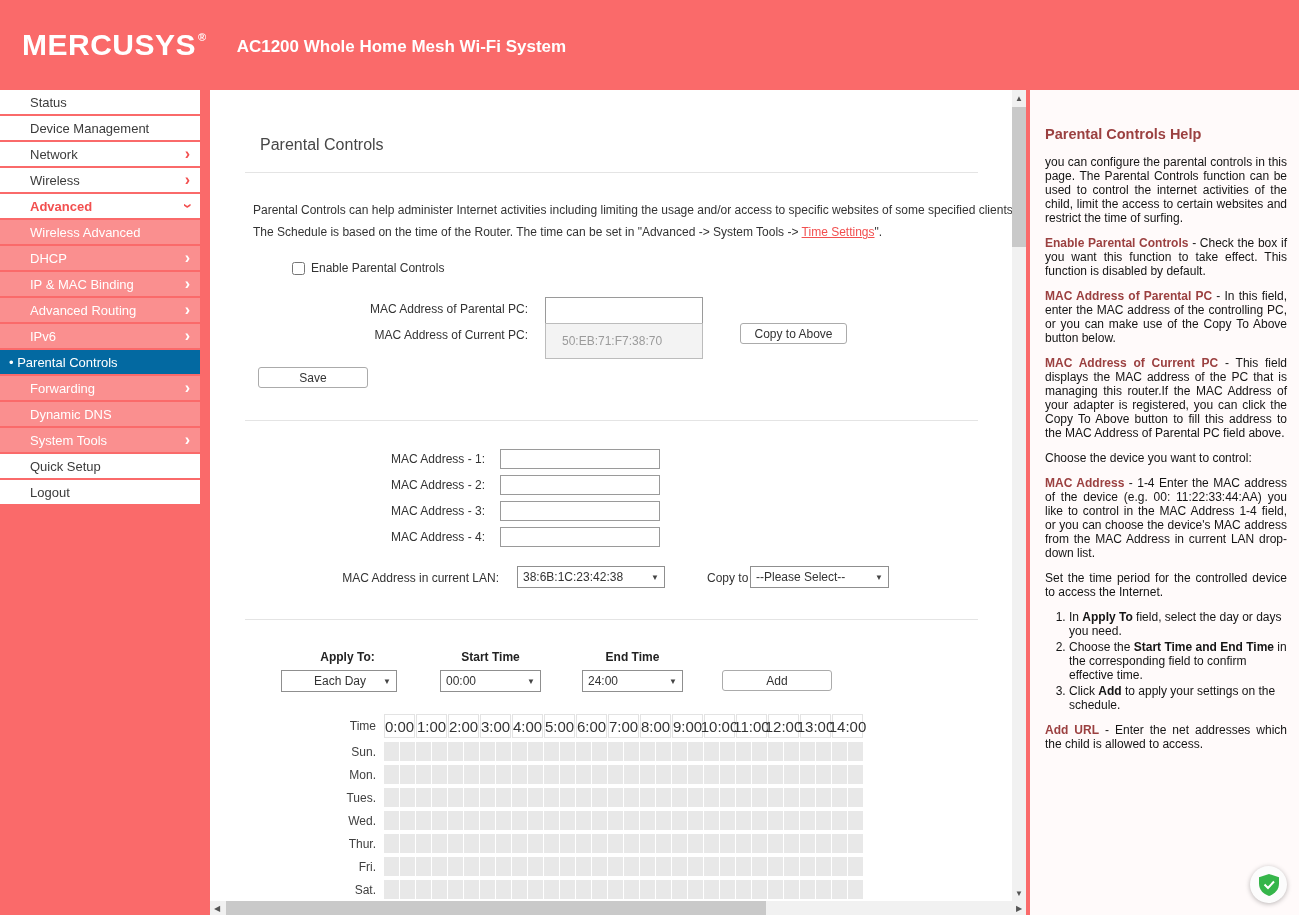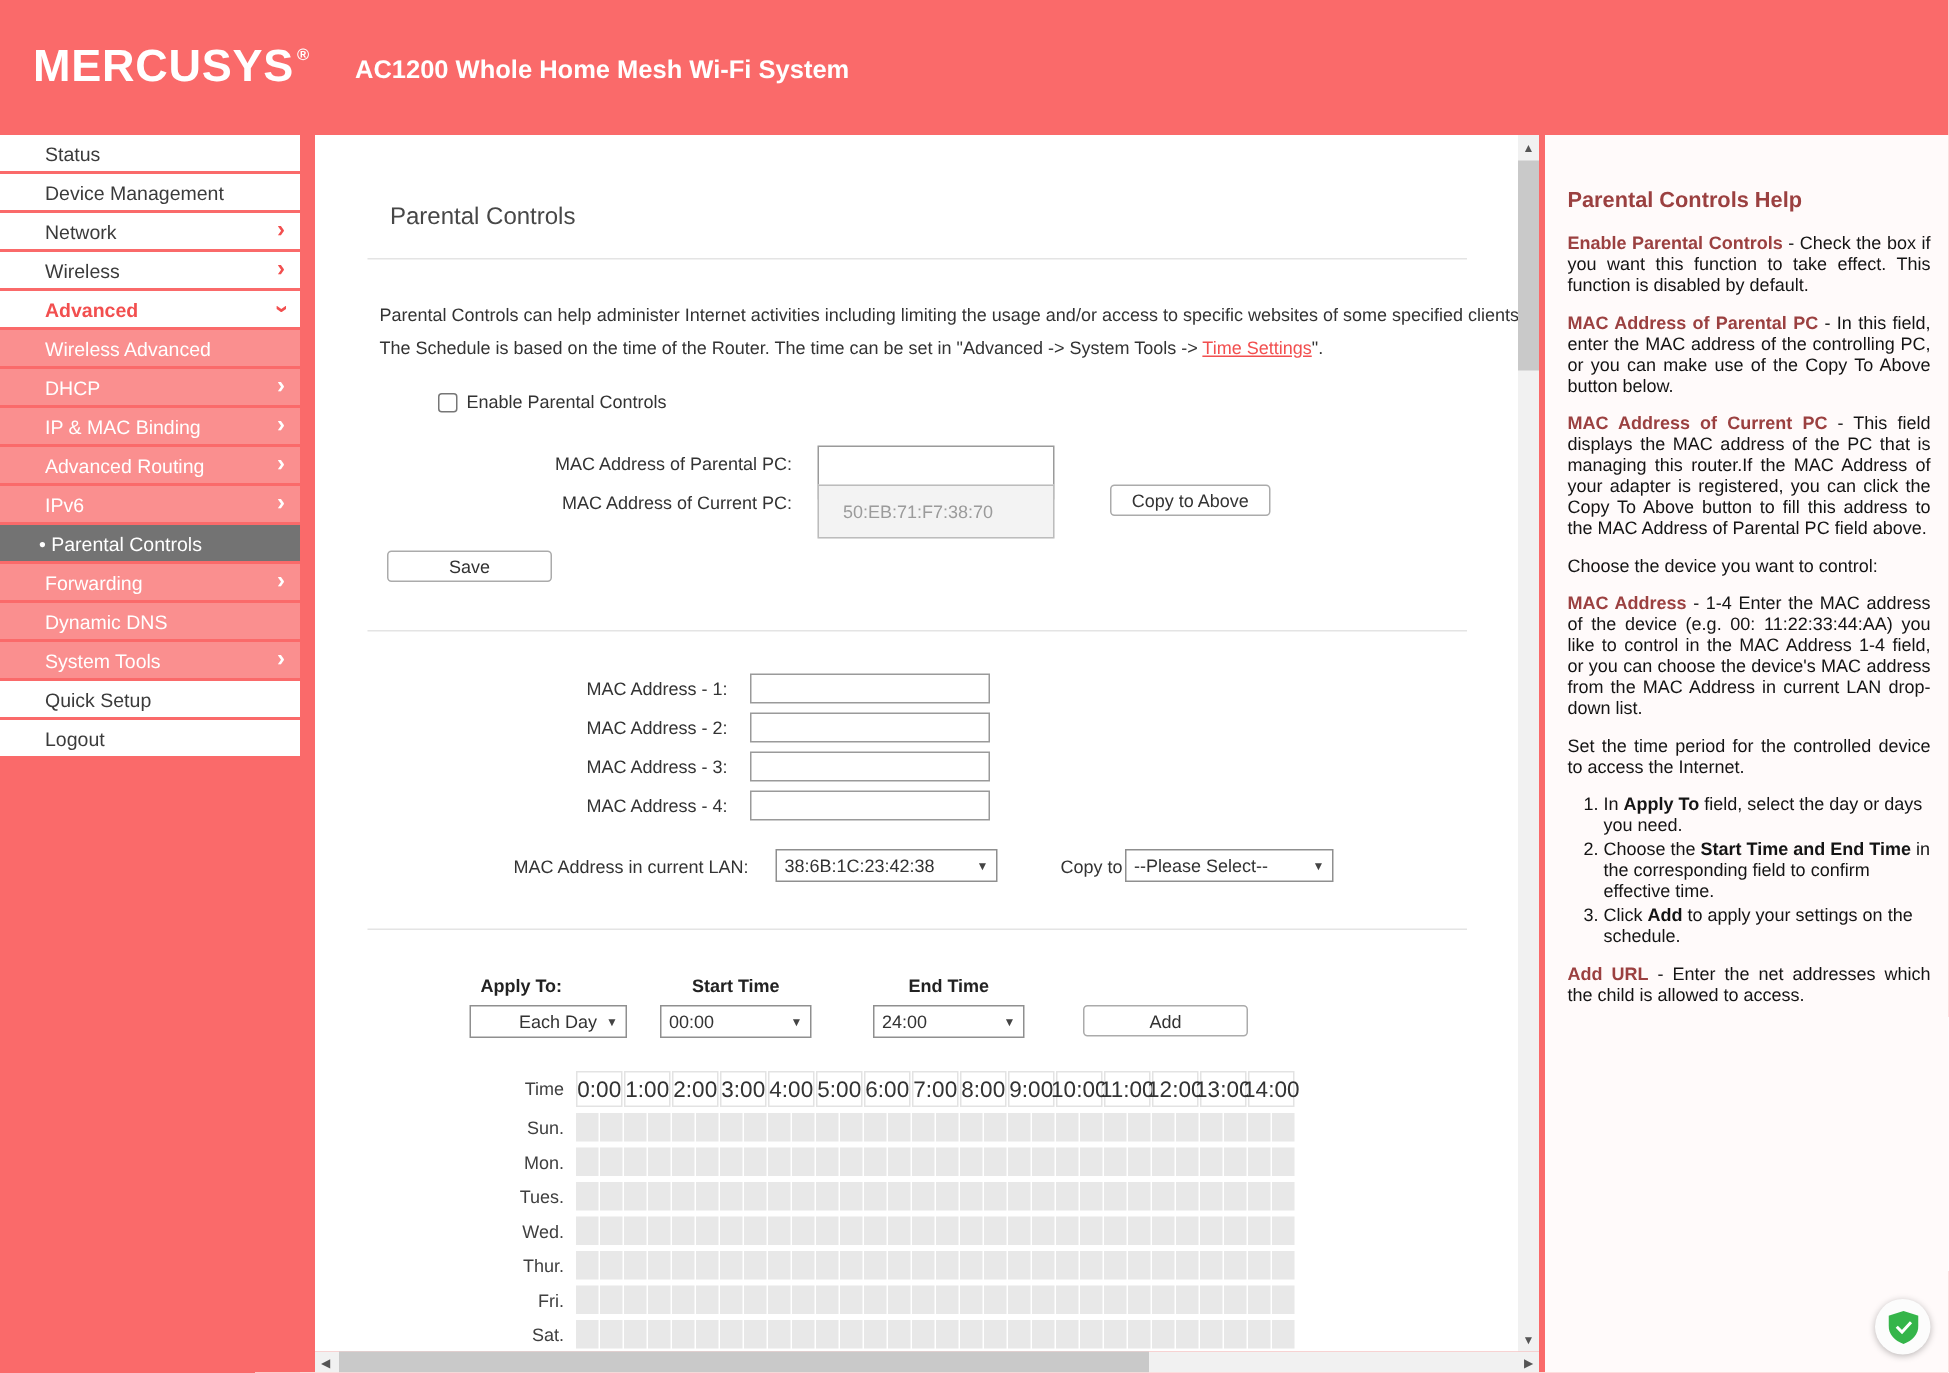--- a/index.html
+++ b/index.html
@@ -11,21 +11,21 @@
   .logo { margin-left:22px; color:#fff; font-weight:bold; font-size:30px; letter-spacing:.5px; }
   .logo sup { font-size:11px; margin-left:2px; vertical-align:14px; }
   .htitle { margin-left:30px; margin-top:4px; color:#fff; font-weight:bold; font-size:17px; }
 
   
   #sidebar { position:absolute; left:0; top:90px; width:200px; bottom:0; background:#fa6a6a; }
   .sb-item { height:24px; margin-bottom:2px; display:flex; align-items:center; padding:0 10px 0 30px; font-size:13px; cursor:pointer; }
   .sb-main { background:#fff; color:#3b3b3b; }
   .sb-main.active { color:#f24f4f; font-weight:bold; }
   .sb-sub { background:#fa8f8f; color:#fff; }
-  .sb-sub.active { background:#737373; padding-left:26px; }
+  .sb-sub.active { background:#0369a1; padding-left:9px; }
   .sb-label { flex:1; white-space:nowrap; }
   .sb-arrow { margin-left:auto; font-size:16px; font-weight:bold; line-height:1; }
   .sb-arrow.expanded { transform:rotate(90deg); }
   .sb-main .sb-arrow { color:#f24f4f; }
   .sb-sub .sb-arrow { color:#fff; }
 
   
   #main { position:absolute; left:210px; top:90px; width:802px; height:811px; background:#fff; overflow:hidden; color:#333; font-size:12px; }
   #page-title { position:absolute; left:50px; top:46px; font-size:16px; color:#474747; }
   .hr { position:absolute; left:35px; width:733px; height:1px; background:#e4e4e4; }
@@ -48,21 +48,21 @@
   #btn-copy-above { left:530px; top:233px; width:107px; }
   #btn-save { left:48px; top:277px; width:110px; }
   #btn-add  { left:512px; top:580px; width:110px; }
   #mac-fields { position:absolute; left:0; top:358px; width:700px; }
   .mac-row { display:flex; align-items:center; height:21px; margin-bottom:5px; }
   .mac-row label { width:290px; text-align:right; padding-right:15px; }
   .mac-row input { width:160px; height:20px; border:1px solid #9a9a9a; font-size:12px; padding:0 4px; font-family:inherit; }
   .selectbox { position:absolute; height:22px; border:1px solid #8f8f8f; background:#fff; display:flex; align-items:center; justify-content:space-between; padding:0 5px; font-size:12px; cursor:pointer; }
   #select-lan    { left:307px; top:476px; width:148px; }
   #select-copyto { left:540px; top:476px; width:139px; }
-  #select-apply  { left:103px;  top:580px; width:105px;padding-left:32px; }
+  #select-apply  { left:71px;  top:580px; width:116px;padding-left:32px; }
   #select-start  { left:230px; top:580px; width:101px; }
   #select-end    { left:372px; top:580px; width:101px; }
   .sel-arrow { font-size:8px; color:#444; margin-left:4px; }
   .sched-head { position:absolute; top:560px; font-weight:bold; text-align:center; color:#222; }
   #head-apply { left:85px; width:105px; }
   #head-start { left:230px; width:101px; }
   #head-end   { left:372px; width:101px; }
   #schedule { position:absolute; left:0; top:624px; }
   .sched-row { display:flex; align-items:center; }
   .sched-label { width:174px; text-align:right; padding-right:8px; font-size:12px; color:#404040; flex:none; }
@@ -705,20 +705,21 @@
 
   <div id="hscroll">
     <div class="scroll-arrow" id="h-left">◀</div>
     <div class="hthumb"></div>
     <div class="scroll-arrow" id="h-right">▶</div>
   </div>
 
   <aside id="help">
     <h2>Parental Controls Help</h2>
     <div id="help-content">
+        <p>you can configure the parental controls in this page. The Parental Controls function can be used to control the internet activities of the child, limit the access to certain websites and restrict the time of surfing.</p>
         <p><span class="lead">Enable Parental Controls</span> - Check the box if you want this function to take effect. This function is disabled by default.</p>
         <p><span class="lead">MAC Address of Parental PC</span> - In this field, enter the MAC address of the controlling PC, or you can make use of the Copy To Above button below.</p>
         <p><span class="lead">MAC Address of Current PC</span> - This field displays the MAC address of the PC that is managing this router.If the MAC Address of your adapter is registered, you can click the Copy To Above button to fill this address to the MAC Address of Parental PC field above.</p>
         <p>Choose the device you want to control:</p>
         <p><span class="lead">MAC Address</span> - 1-4 Enter the MAC address of the device (e.g. 00: 11:22:33:44:AA) you like to control in the MAC Address 1-4 field, or you can choose the device's MAC address from the MAC Address in current LAN drop- down list.</p>
         <p>Set the time period for the controlled device to access the Internet.</p>
         <ol>
           <li><span>In </span><b>Apply To</b><span> field, select the day or days you need.</span></li>
           <li><span>Choose the </span><b>Start Time and End Time</b><span> in the corresponding field to confirm effective time.</span></li>
           <li><span>Click </span><b>Add</b><span> to apply your settings on the schedule.</span></li>

